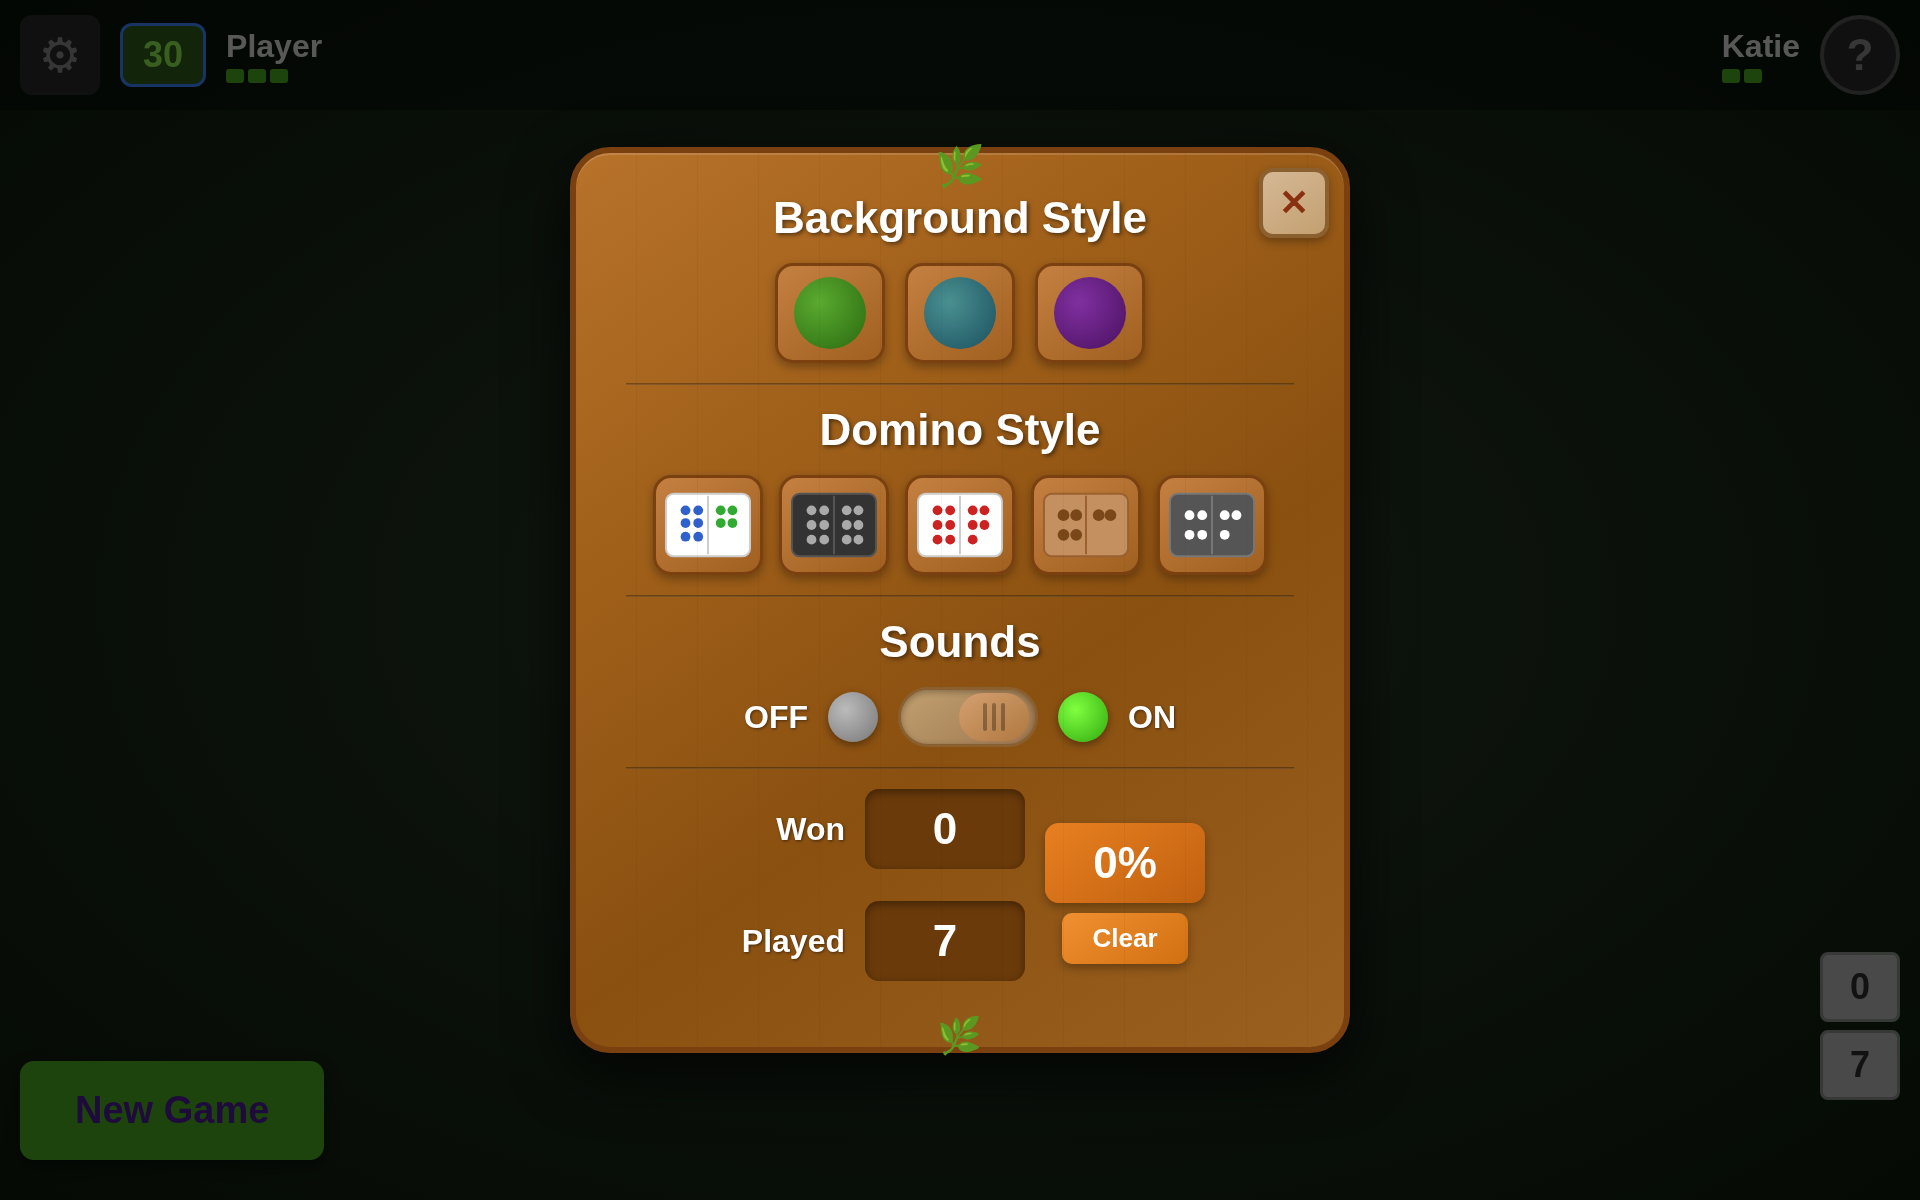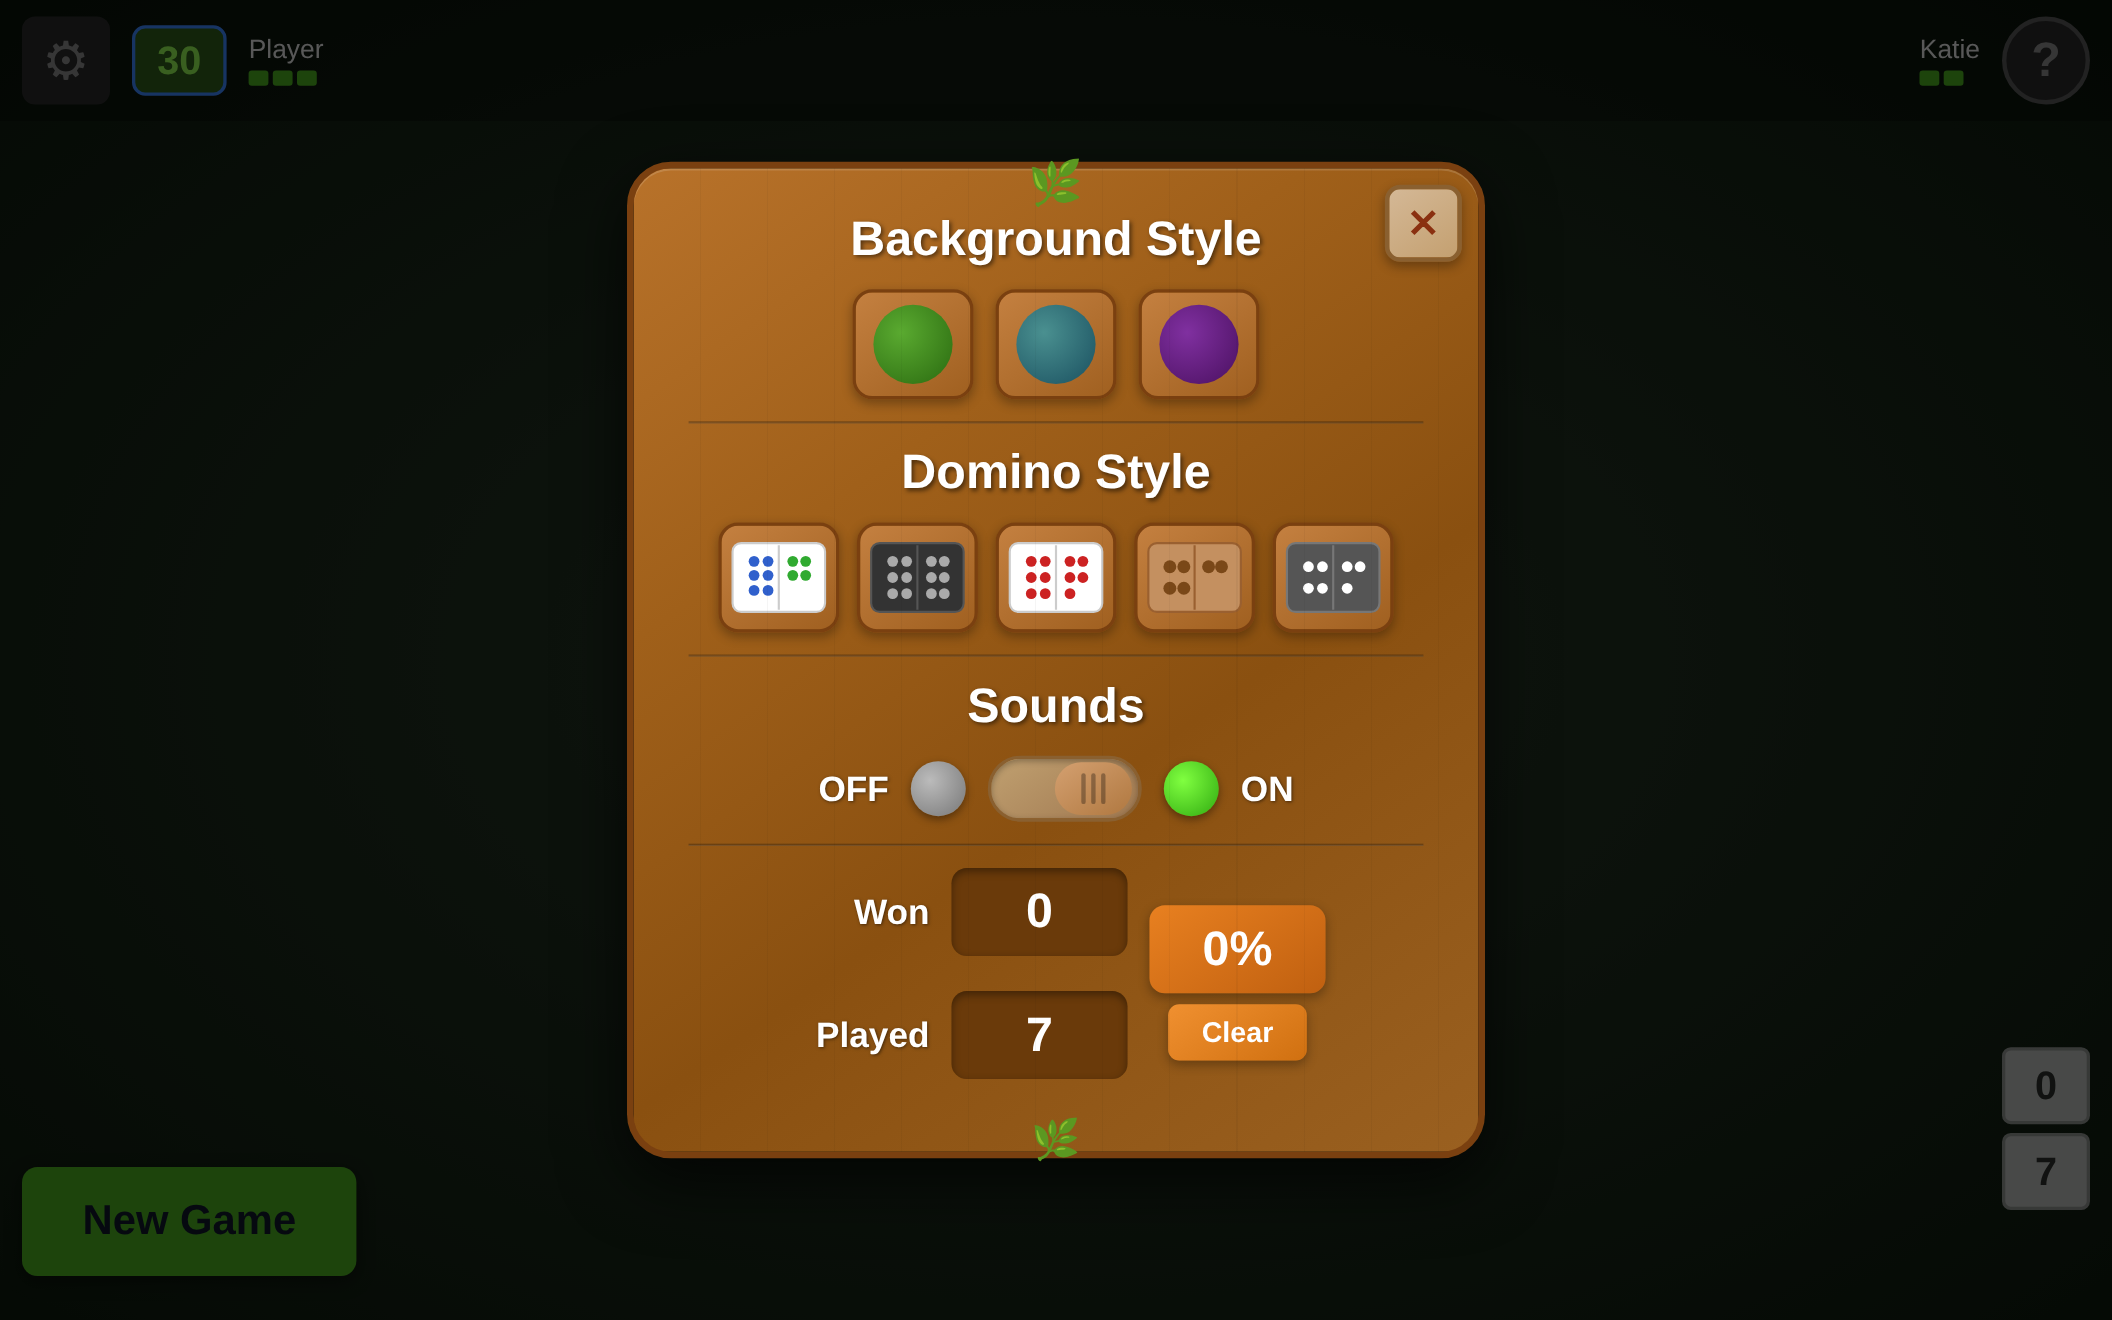--- a/index.html
+++ b/index.html
@@ -59,23 +59,23 @@
       text-align: center;
     }
 
     .player-info {
       display: flex;
       flex-direction: column;
       color: #ccc;
     }
 
     .player-name {
-      font-size: 24px;
+      font-size: 32px;
       color: #ddd;
-      font-weight: normal;
+      font-weight: bold;
     }
 
     .score-bars {
       display: flex;
       gap: 4px;
       margin-top: 4px;
     }
 
     .score-bar {
       width: 18px; height: 14px;
@@ -103,21 +103,21 @@
 
     
     .new-game-btn {
       position: absolute;
       bottom: 40px;
       left: 20px;
       background: #4aaa20;
       border: none;
       border-radius: 14px;
       padding: 28px 55px;
-      color: #0f172a;
+      color: #4c1d95;
       font-size: 38px;
       font-weight: bold;
       cursor: pointer;
       box-shadow: 0 5px 15px rgba(0,0,0,0.4);
     }
 
     
     .bottom-right-tiles {
       position: absolute;
       right: 20px;

